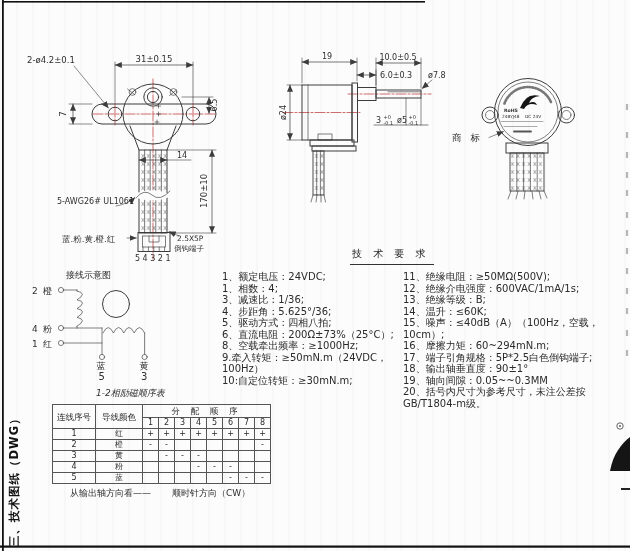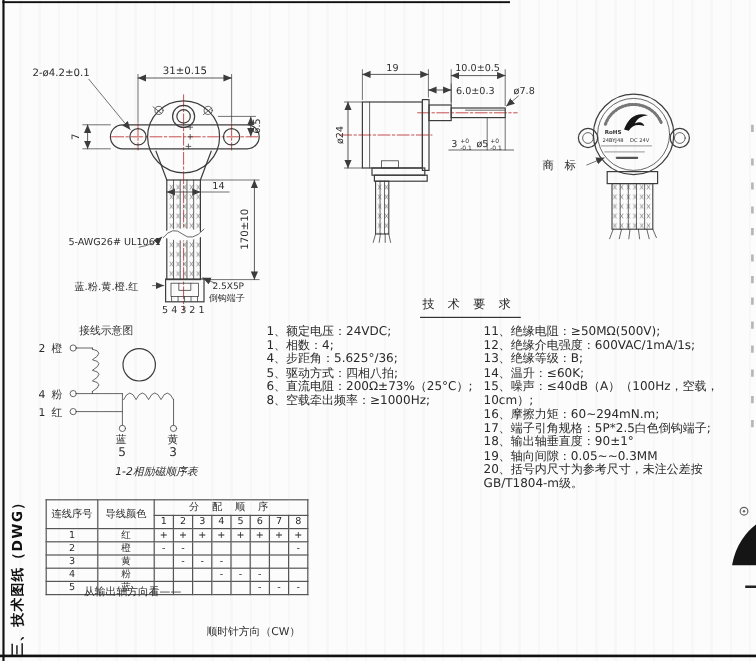--- a/index.html
+++ b/index.html
@@ -20,23 +20,23 @@
   .vlabel{position:absolute;left:7px;top:547px;transform:rotate(-90deg);transform-origin:left top;
     font-weight:bold;font-size:11.5px;letter-spacing:1px;color:#111;white-space:nowrap;}
   .t-title{position:absolute;left:350px;top:247px;font-size:10px;letter-spacing:4px;color:#222;
     border-bottom:1.3px solid #333;padding:0 4px 3px 2px;}
   .req{position:absolute;top:271px;font-size:10px;line-height:11.55px;color:#2a2a2a;}
   .req-left{left:222px;width:185px;}
   .req-right{left:403px;width:232px;}
   .w-title{position:absolute;left:66px;top:269px;font-size:9px;}
   .tbl-title{position:absolute;left:96px;top:387px;font-size:9px;font-style:italic;}
   .note{position:absolute;top:487px;font-size:9px;}
-  .note1{left:70px;} .note2{left:172px;margin-top:33px;}
-  table.exc{position:absolute;left:38px;top:404px;border-collapse:collapse;table-layout:fixed;
-    font-size:8px;color:#2a2a2a;margin-top:12px;}
+  .note1{left:70px;} .note2{left:172px;}
+  table.exc{position:absolute;left:52px;top:404px;border-collapse:collapse;table-layout:fixed;
+    font-size:8px;color:#2a2a2a;}
   table.exc th,table.exc td{border:1px solid #555;text-align:center;vertical-align:middle;
     font-weight:normal;padding:0;height:10px;line-height:10px;}
   table.exc thead tr:first-child th{height:12px;font-size:8.5px;}
   table.exc .spanh{letter-spacing:4px;}
 </style>
 </head>
 <body>
 
 <div class="sheet">
 
@@ -205,24 +205,27 @@
     <path d="M621,489 H630" stroke="#222" stroke-width="2" fill="none"></path>
   </g>
 </svg>
 
 <div class="vlabel">三、技术图纸（DWG）</div>
 
 <div class="t-title">技 术 要 求</div>
 <div class="req req-left">
       <div>1、额定电压：24VDC;</div>
       <div>1、相数：4;</div>
+      <div>3、减速比：1/36;</div>
       <div>4、步距角：5.625°/36;</div>
       <div>5、驱动方式：四相八拍;</div>
       <div>6、直流电阻：200Ω±73%（25°C）;</div>
       <div>8、空载牵出频率：≥1000Hz;</div>
+      <div>9.牵入转矩：≥50mN.m（24VDC，100Hz）</div>
+      <div>10:自定位转矩：≥30mN.m;</div>
     </div>
 <div class="req req-right">
       <div>11、绝缘电阻：≥50MΩ(500V);</div>
       <div>12、绝缘介电强度：600VAC/1mA/1s;</div>
       <div>13、绝缘等级：B;</div>
       <div>14、温升：≤60K;</div>
       <div>15、噪声：≤40dB（A）（100Hz，空载，10cm）;</div>
       <div>16、摩擦力矩：60~294mN.m;</div>
       <div>17、端子引角规格：5P*2.5白色倒钩端子;</div>
       <div>18、输出轴垂直度：90±1°</div>

